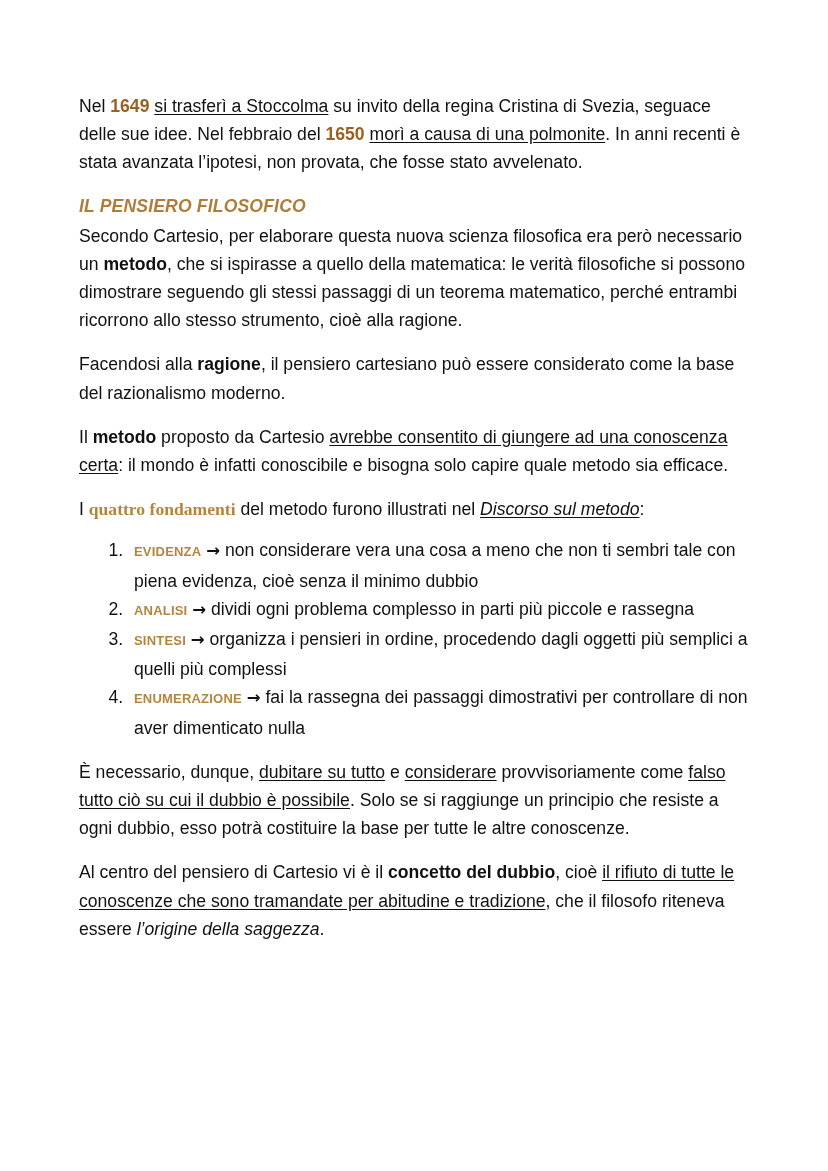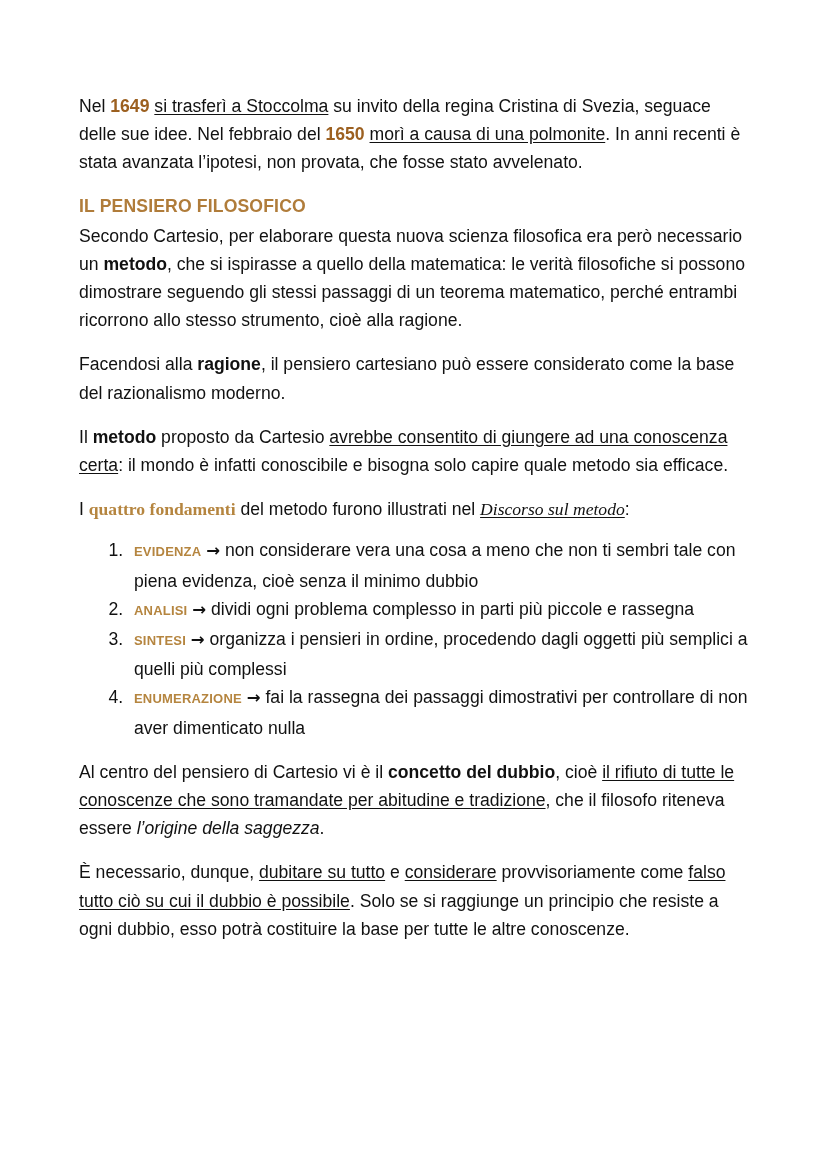--- a/index.html
+++ b/index.html
@@ -36,28 +36,29 @@
   p.para.tight {
     margin-bottom: 13px;
   }
   h2.section-heading {
     margin: 14px 0 2px 0;
     font-size: 17.6px;
     line-height: 27px;
     font-weight: bold;
     color: #b07c3a;
     letter-spacing: 0.15px;
+    font-style: italic;
   }
   h2.section-heading + p.para {
     margin-top: 0;
   }
   b, strong { font-weight: bold; }
   .u { text-decoration: underline; text-underline-offset: 2px; }
   .it { font-style: italic; }
-  .it-u { font-style: italic; text-decoration: underline; text-underline-offset: 2px; font-family: Liberation Serif, serif; }
+  .it-u { font-style: italic; text-decoration: underline; text-underline-offset: 2px; }
   .num-hl {
     font-weight: bold;
     color: #9c6020;
   }
   .kw-brown {
     font-weight: bold;
     color: #b5853f;
     font-family: Liberation Serif, serif;
   }
   .kw-term {
@@ -109,18 +110,18 @@
 
     <p class="para tight"><span>I </span><span class="kw-brown">quattro fondamenti</span><span> del metodo furono illustrati nel </span><span class="it-u">Discorso sul metodo</span><span>:</span></p>
 
     <ol class="fondamenti">
       <li><span class="kw-term">EVIDENZA</span> <span class="arrow">→</span> <span>non considerare vera una cosa a meno che non ti sembri tale con piena evidenza, cioè senza il minimo dubbio</span></li>
       <li><span class="kw-term">ANALISI</span> <span class="arrow">→</span> <span>dividi ogni problema complesso in parti più piccole e rassegna</span></li>
       <li><span class="kw-term">SINTESI</span> <span class="arrow">→</span> <span>organizza i pensieri in ordine, procedendo dagli oggetti più semplici a quelli più complessi</span></li>
       <li><span class="kw-term">ENUMERAZIONE</span> <span class="arrow">→</span> <span>fai la rassegna dei passaggi dimostrativi per controllare di non aver dimenticato nulla</span></li>
     </ol>
 
+    <p class="para"><span>È necessario, dunque, </span><span class="u">dubitare su tutto</span><span> e </span><span class="u">considerare</span><span> provvisoriamente come </span><span class="u">falso tutto ciò su cui il dubbio è possibile</span><span>. Solo se si raggiunge un principio che resiste a ogni dubbio, esso potrà costituire la base per tutte le altre conoscenze.</span></p>
+
     <p class="para"><span>Al centro del pensiero di Cartesio vi è il </span><b>concetto del dubbio</b><span>, cioè </span><span class="u">il rifiuto di tutte le conoscenze che sono tramandate per abitudine e tradizione</span><span>, che il filosofo riteneva essere </span><span class="it">l’origine della saggezza</span><span>.</span></p>
-
-    <p class="para"><span>È necessario, dunque, </span><span class="u">dubitare su tutto</span><span> e </span><span class="u">considerare</span><span> provvisoriamente come </span><span class="u">falso tutto ciò su cui il dubbio è possibile</span><span>. Solo se si raggiunge un principio che resiste a ogni dubbio, esso potrà costituire la base per tutte le altre conoscenze.</span></p>
 
   </div>
 </div>
 
 </body></html>

